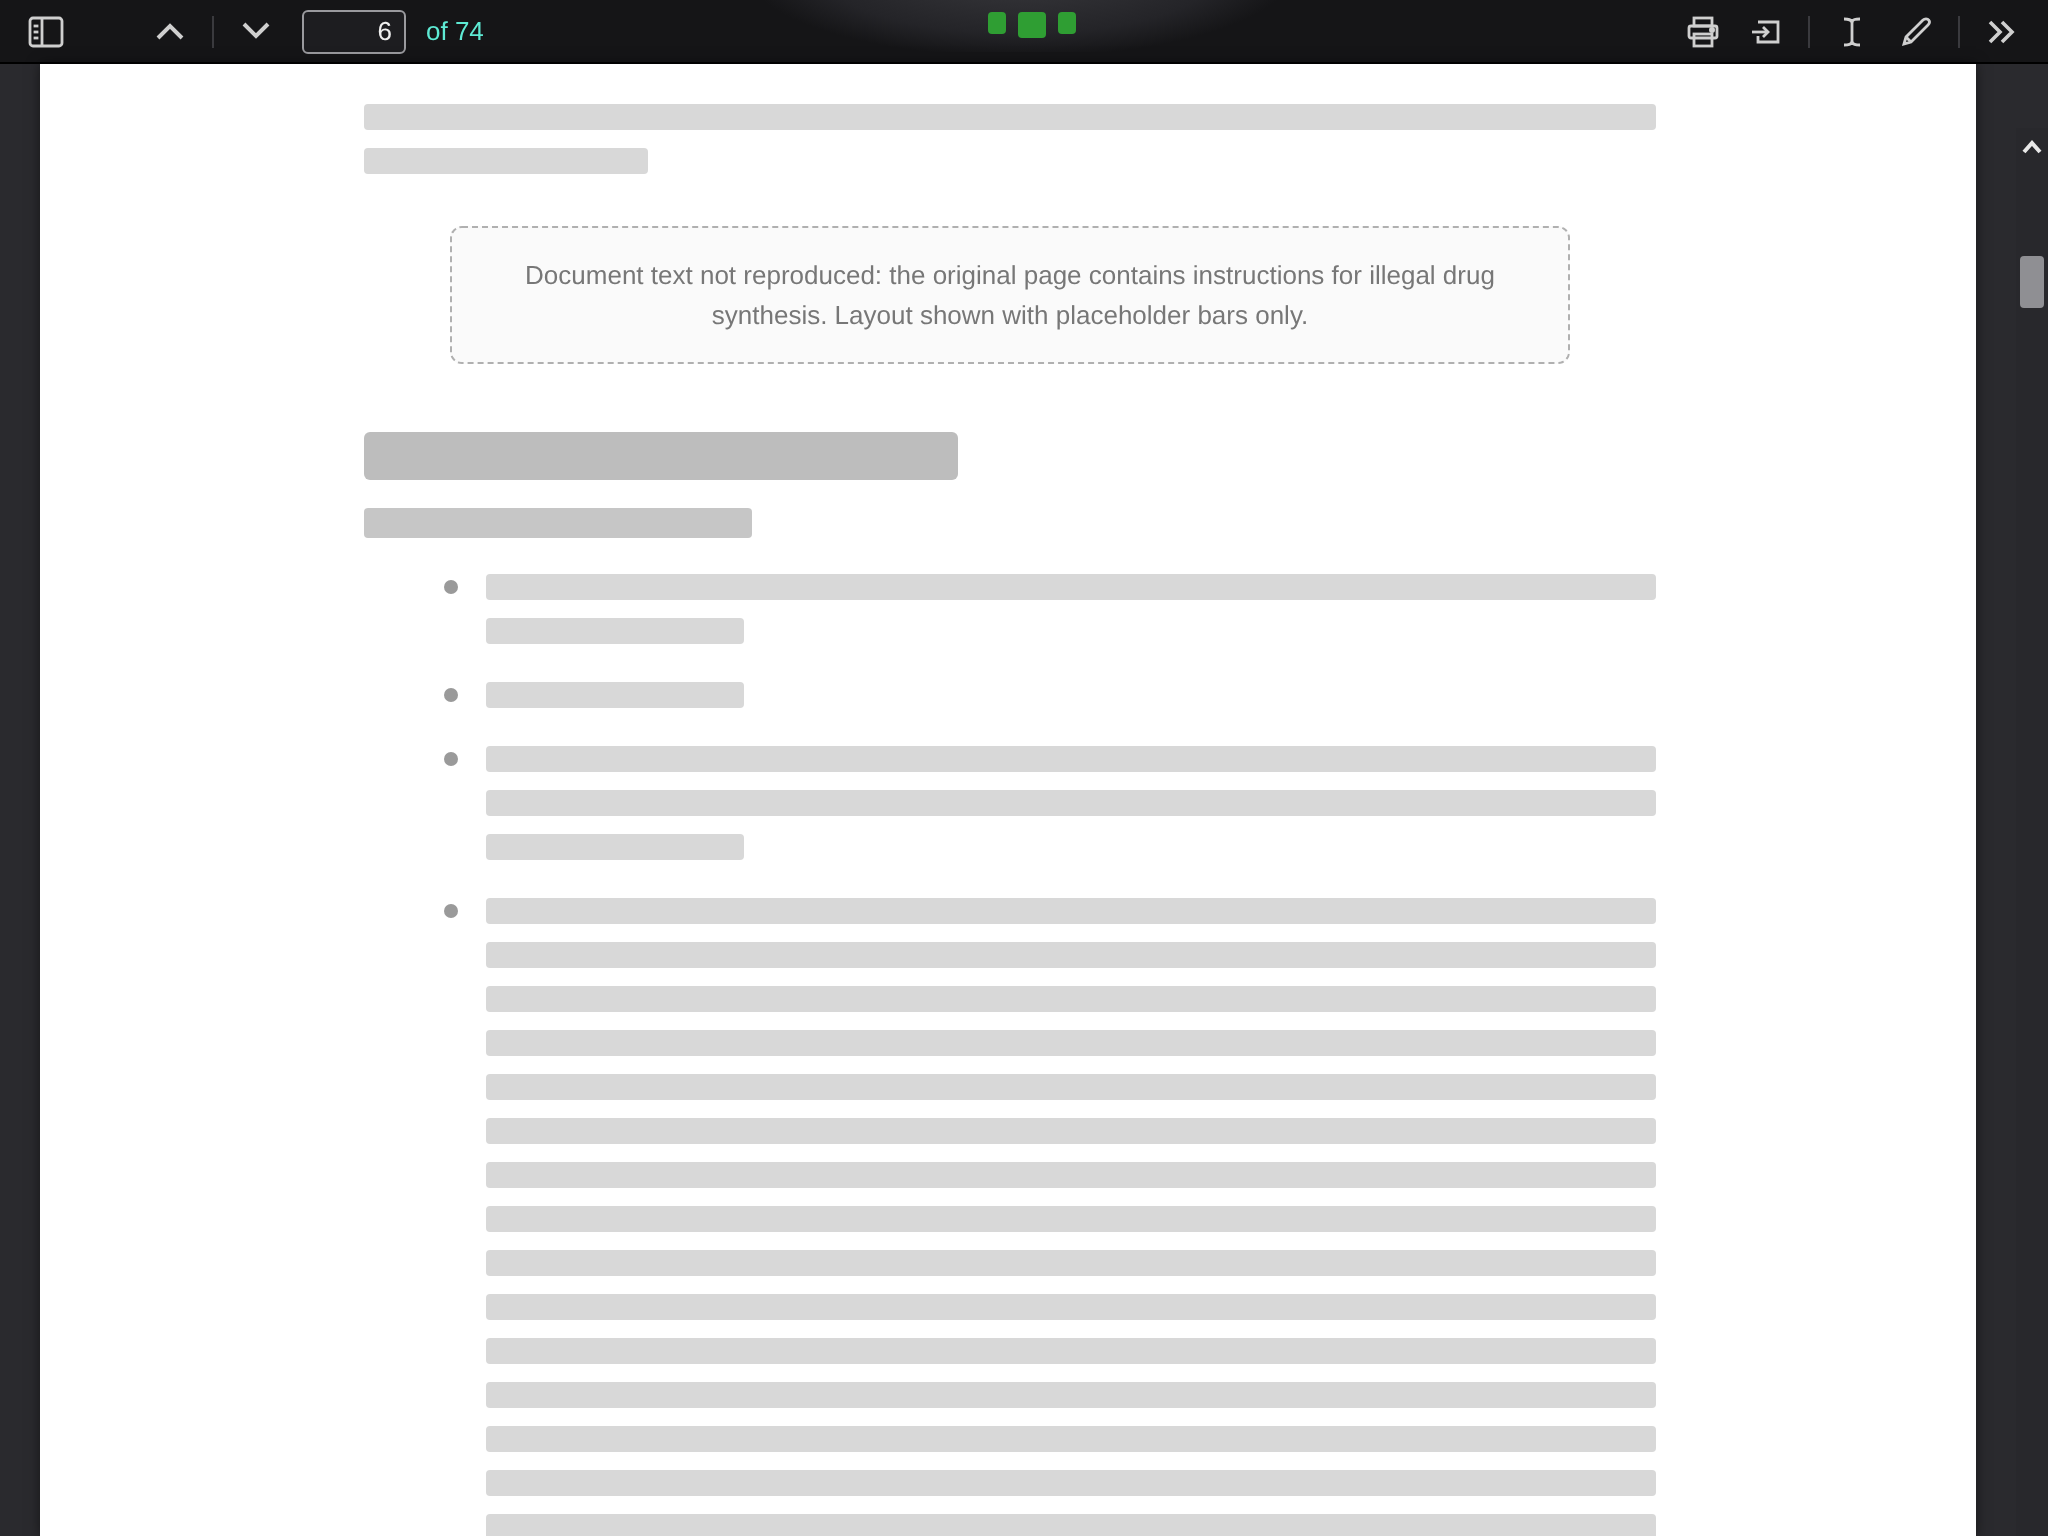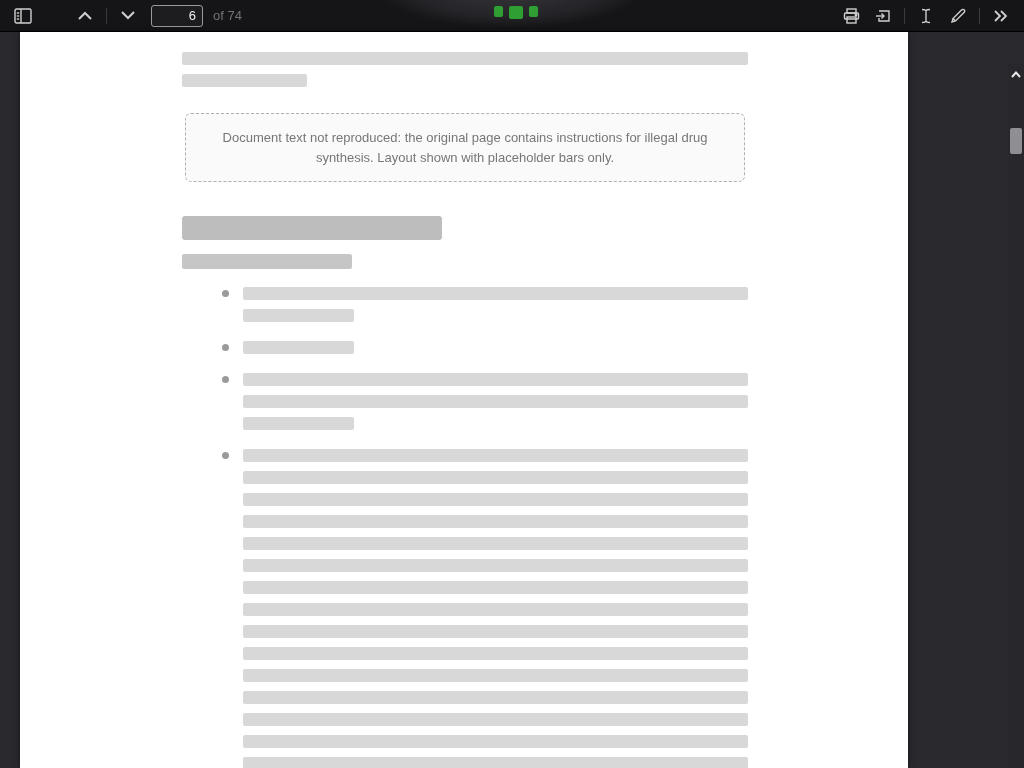--- a/index.html
+++ b/index.html
@@ -39,31 +39,31 @@
 
   .tb-left { display: flex; align-items: center; gap: 2px; padding-left: 8px; }
   .sep { width: 1px; height: 16px; background: #3a3a3e; margin: 0 4px; }
 
   .page-box {
     width: 52px; height: 22px; margin-left: 6px;
     background: #1d1d20; border: 1px solid #9a9a9e; border-radius: 3px;
     color: #f0f0f0; font-size: 13px; text-align: right; padding-right: 6px;
     font-family: "Liberation Sans", sans-serif;
   }
-  .page-count { margin-left: 8px; font-size: 13px; color: #737373; white-space: nowrap; }
+  .page-count { margin-left: 8px; font-size: 13px; color: #5eead4; white-space: nowrap; }
 
   .tb-right { position: absolute; right: 8px; top: 0; height: 32px; display: flex; align-items: center; gap: 2px; }
 
   
   .doc-area {
     position: absolute; top: 32px; left: 0; right: 0; bottom: 0;
     background: #2a2a2e;
   }
   .page {
-    position: absolute; top: 0; left: 20px; width: 888px; bottom: 0;
+    position: absolute; top: 0; left: 20px; width: 968px; bottom: 0;
     background: #ffffff;
     box-shadow: 0 0 6px rgba(0,0,0,0.5);
     padding: 20px 160px 0 162px;
     overflow: hidden;
   }
 
   
   .r-line { height: 13px; background: #d8d8d8; border-radius: 2px; margin-bottom: 9px; }
   .r-line.short { width: 22%; }
   .r-heading { height: 24px; width: 46%; background: #bdbdbd; border-radius: 3px; margin: 34px 0 14px 0; }

